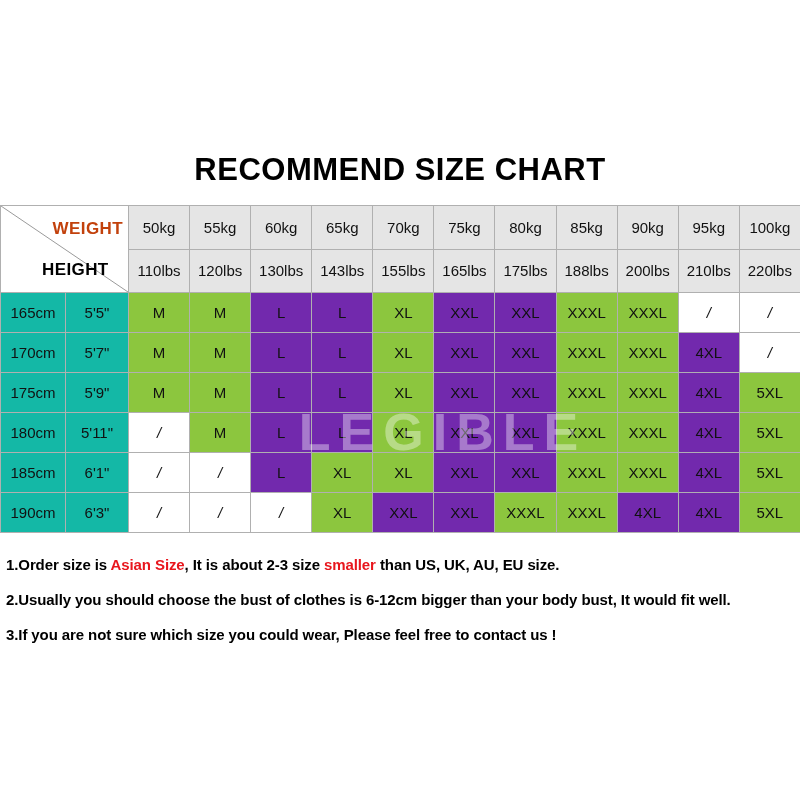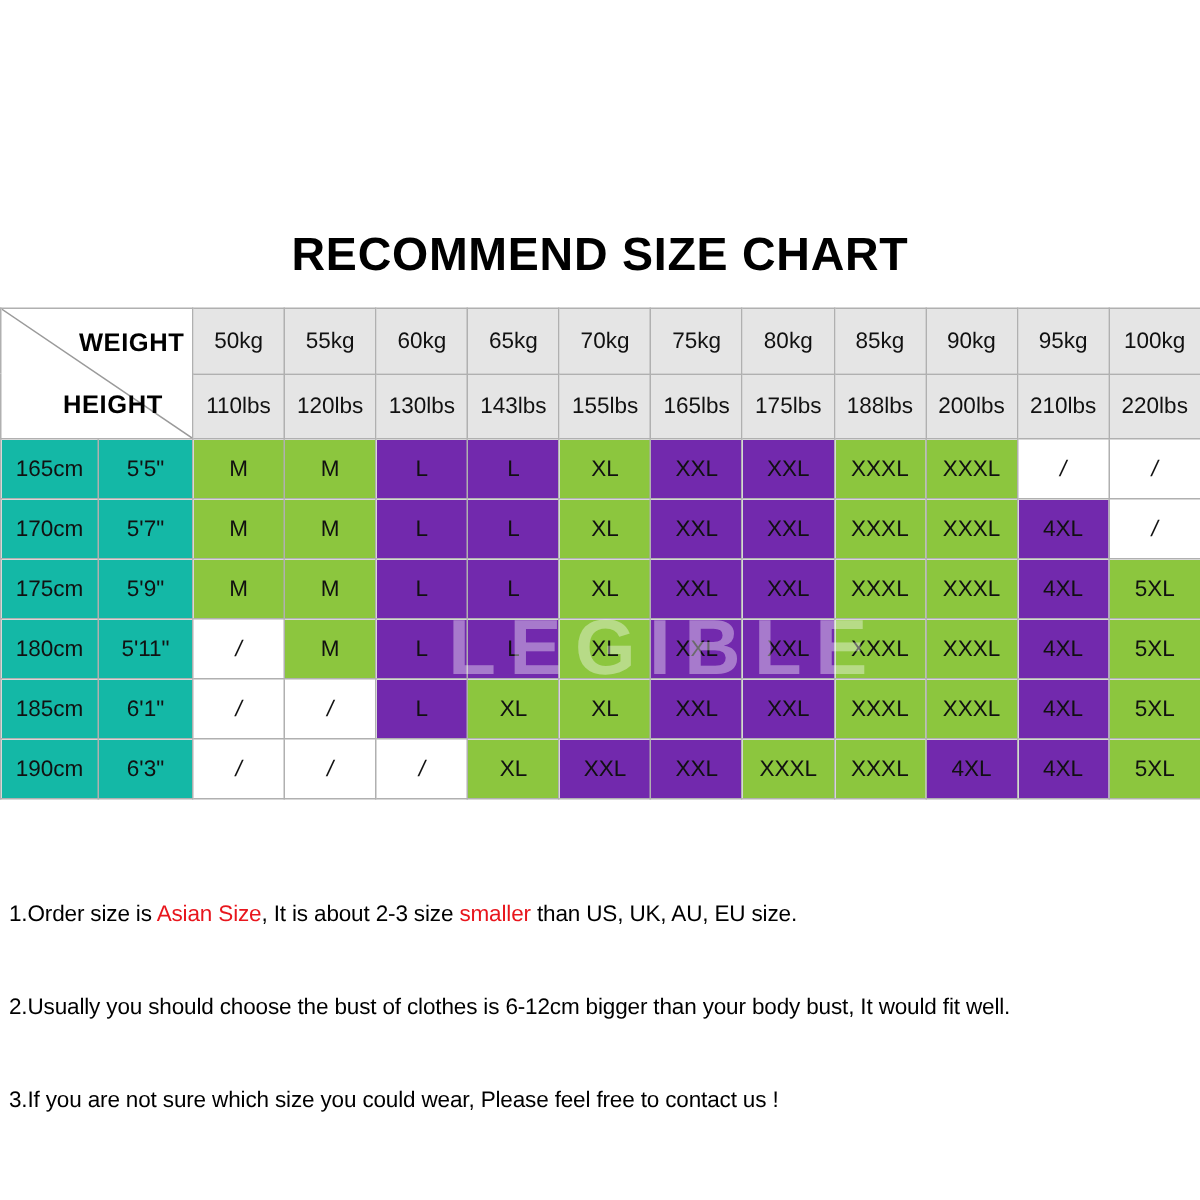--- a/index.html
+++ b/index.html
@@ -85,21 +85,21 @@
     display: block;
   }
   .corner-weight {
     position: absolute;
     right: 5px;
     top: 3px;
     font-size: 17px;
     font-weight: bold;
     letter-spacing: 0.4px;
     line-height: 40px;
-    color: #000000;
+    color: #c2410c;
   }
   .corner-height {
     position: absolute;
     left: 6px;
     bottom: 2px;
     font-size: 17px;
     font-weight: bold;
     letter-spacing: 0.4px;
     line-height: 40px;
     color: #000;
@@ -150,27 +150,26 @@
 
   
   #notes {
     position: absolute;
     left: 6px;
     top: 556px;
     width: 790px;
   }
   .note {
     font-size: 15px;
-    font-weight: normal;
+    font-weight: bold;
     color: #000000;
     font-family: "Liberation Sans", sans-serif;
     margin-bottom: 18px;
     white-space: nowrap;
     letter-spacing: -0.1px;
-    margin-top: 45px;
   }
   .hl { color: #E8161D; }
 </style>
 </head>
 <body>
 
 <div id="page">
 
   <div id="chart-title">RECOMMEND SIZE CHART</div>
 

